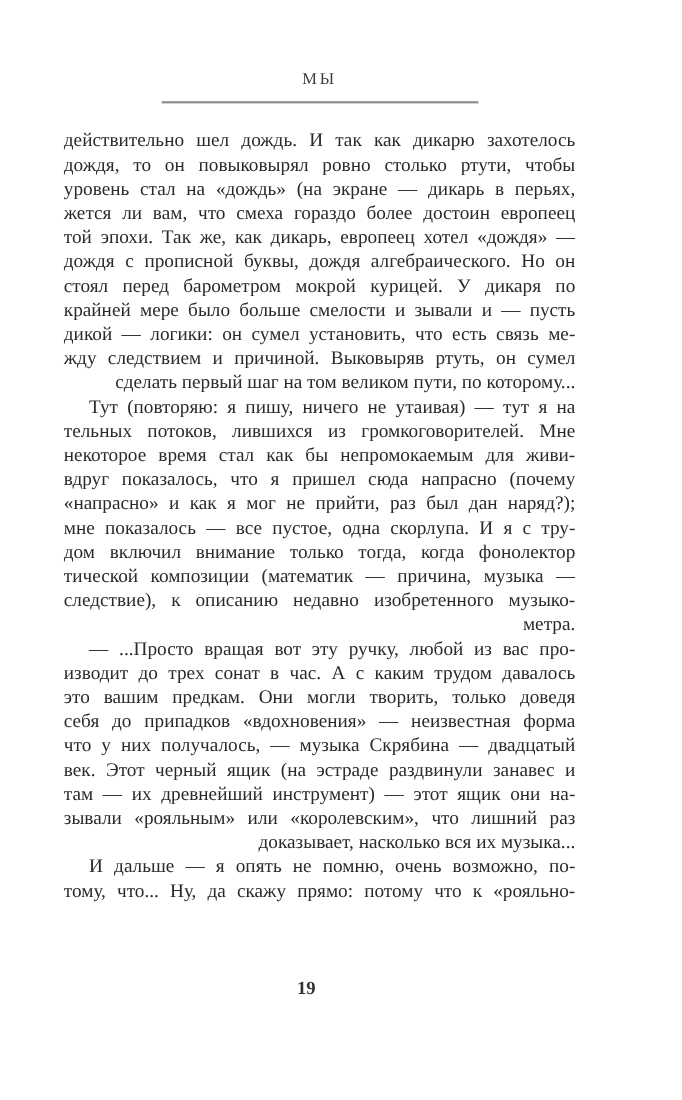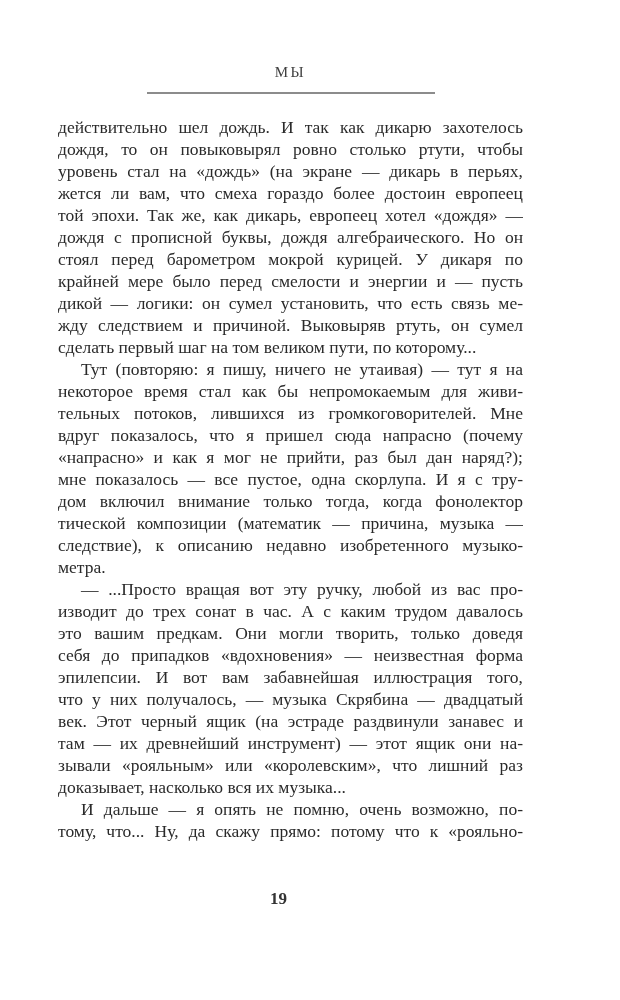--- a/index.html
+++ b/index.html
@@ -35,21 +35,21 @@
     position: absolute;
     top: 116px;
     left: 58px;
     width: 465px;
     font-size: 17.5px;
     line-height: 22px;
   }
   .line {
     height: 22px;
     overflow: hidden;
-    text-align: left;
+    text-align: right;
   }
   
   .line.j { text-align: justify; }
   .line.j::after { content: ""; display: inline-block; width: 100%; height: 0; }
   .line.ind { text-indent: 23px; }
   .page-number {
     position: absolute;
     top: 889px;
     left: 46px;
     width: 465px;
@@ -66,39 +66,38 @@
   <div class="running-header">МЫ</div>
   <div class="header-rule"></div>
   <div class="body-text">
       <div class="line j">действительно шел дождь. И так как дикарю захотелось</div>
       <div class="line j">дождя, то он повыковырял ровно столько ртути, чтобы</div>
       <div class="line j">уровень стал на «дождь» (на экране — дикарь в перьях,</div>
       <div class="line j">жется ли вам, что смеха гораздо более достоин европеец</div>
       <div class="line j">той эпохи. Так же, как дикарь, европеец хотел «дождя» —</div>
       <div class="line j">дождя с прописной буквы, дождя алгебраического. Но он</div>
       <div class="line j">стоял перед барометром мокрой курицей. У дикаря по</div>
-      <div class="line j">крайней мере было перед смелости и энергии и — пусть</div>
+      <div class="line j">крайней мере было больше смелости и зывали и — пусть</div>
       <div class="line j">дикой — логики: он сумел установить, что есть связь ме-</div>
       <div class="line j">жду следствием и причиной. Выковыряв ртуть, он сумел</div>
       <div class="line">сделать первый шаг на том великом пути, по которому...</div>
       <div class="line j ind">Тут (повторяю: я пишу, ничего не утаивая) — тут я на</div>
+      <div class="line j">тельных потоков, лившихся из громкоговорителей. Мне</div>
       <div class="line j">некоторое время стал как бы непромокаемым для живи-</div>
-      <div class="line j">тельных потоков, лившихся из громкоговорителей. Мне</div>
       <div class="line j">вдруг показалось, что я пришел сюда напрасно (почему</div>
       <div class="line j">«напрасно» и как я мог не прийти, раз был дан наряд?);</div>
       <div class="line j">мне показалось — все пустое, одна скорлупа. И я с тру-</div>
       <div class="line j">дом включил внимание только тогда, когда фонолектор</div>
       <div class="line j">тической композиции (математик — причина, музыка —</div>
       <div class="line j">следствие), к описанию недавно изобретенного музыко-</div>
       <div class="line">метра.</div>
       <div class="line j ind">— ...Просто вращая вот эту ручку, любой из вас про-</div>
       <div class="line j">изводит до трех сонат в час. А с каким трудом давалось</div>
       <div class="line j">это вашим предкам. Они могли творить, только доведя</div>
       <div class="line j">себя до припадков «вдохновения» — неизвестная форма</div>
-      <div class="line j">эпилепсии. И вот вам забавнейшая иллюстрация того,</div>
       <div class="line j">что у них получалось, — музыка Скрябина — двадцатый</div>
       <div class="line j">век. Этот черный ящик (на эстраде раздвинули занавес и</div>
       <div class="line j">там — их древнейший инструмент) — этот ящик они на-</div>
       <div class="line j">зывали «рояльным» или «королевским», что лишний раз</div>
       <div class="line">доказывает, насколько вся их музыка...</div>
       <div class="line j ind">И дальше — я опять не помню, очень возможно, по-</div>
       <div class="line j">тому, что... Ну, да скажу прямо: потому что к «рояльно-</div>
     </div>
   <div class="page-number">19</div>
 </div>

